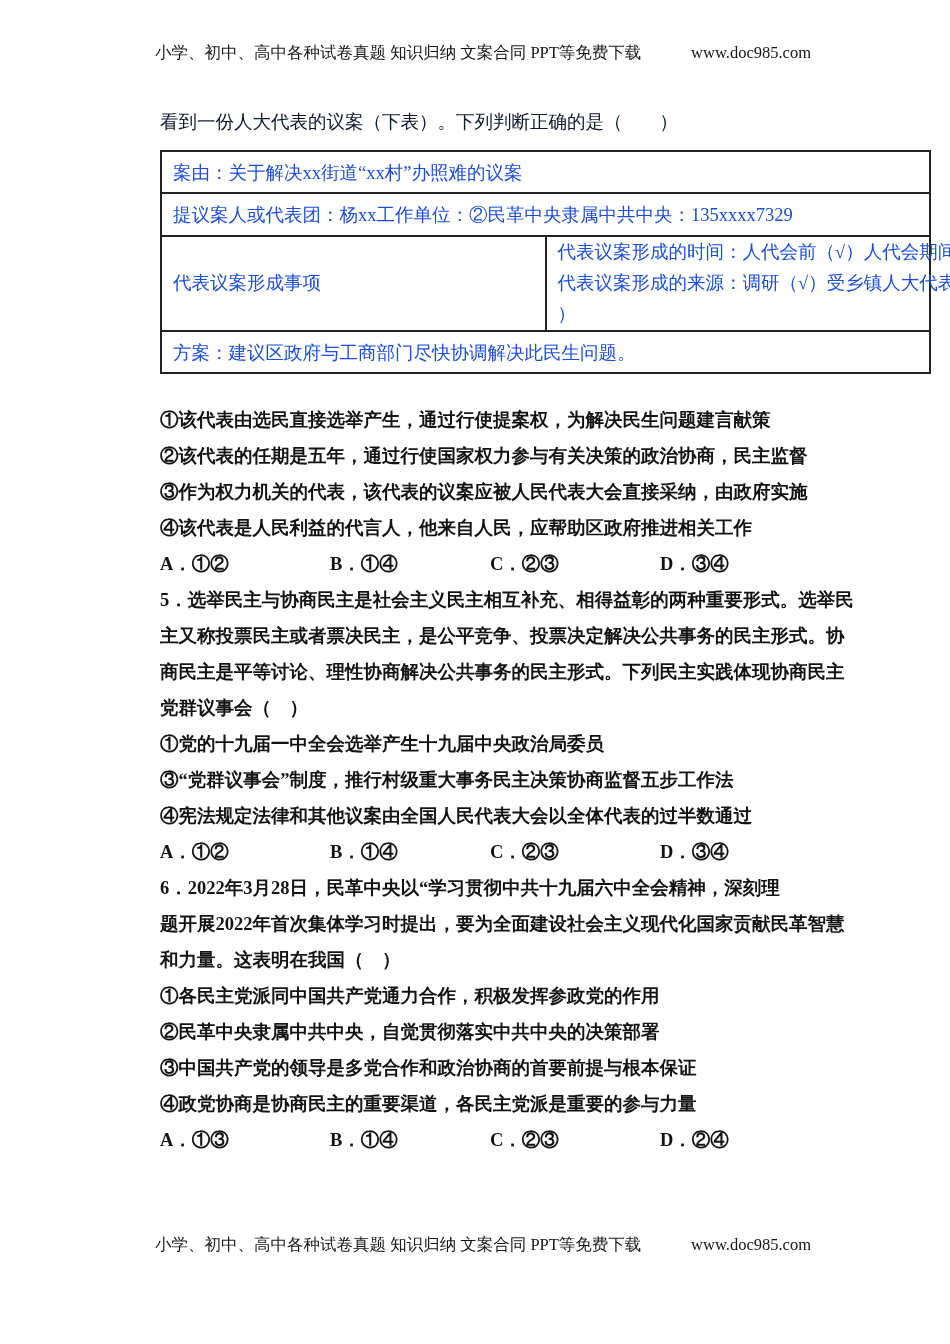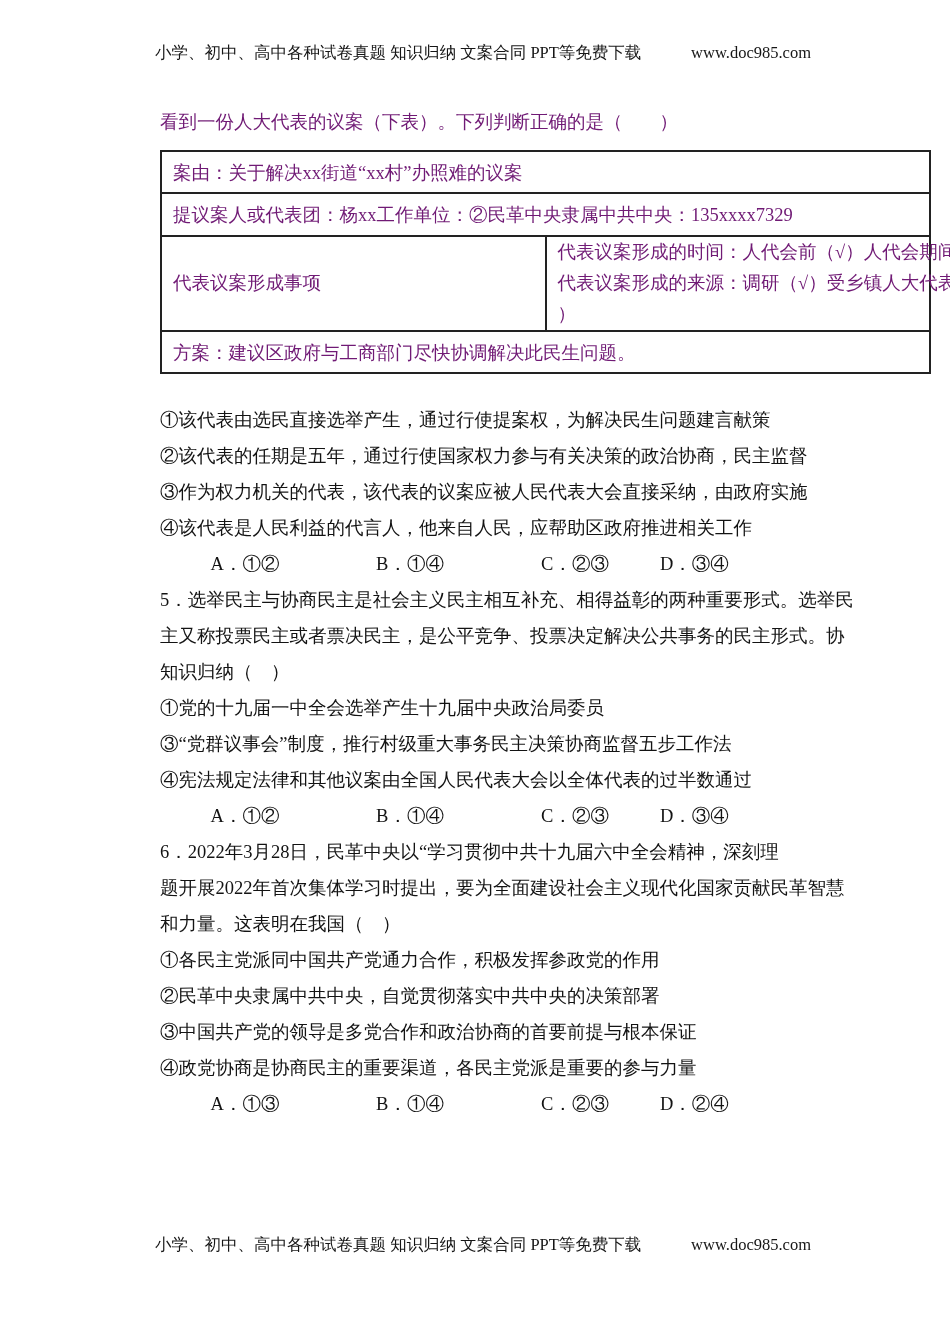--- a/index.html
+++ b/index.html
@@ -18,28 +18,28 @@
     position:absolute;left:155px;width:656px;
     display:flex;justify-content:space-between;align-items:flex-end;
     font-size:16.5px;line-height:30px;white-space:nowrap;color:#161616;
   }
   .docbar.top{top:38px;}
   .docbar.bottom{top:1230px;}
 
   
   .intro-line{
     position:absolute;left:160px;top:104px;height:36px;line-height:36px;
-    font-size:18.5px;white-space:nowrap;color:#701a75;
+    font-size:18.5px;white-space:nowrap;color:#0f172a;
   }
 
   
   table.proposal{
     position:absolute;left:160px;top:150px;width:771px;
     border-collapse:collapse;table-layout:fixed;
-    font-size:18.5px;color:#701a75;
+    font-size:18.5px;color:#1d4ed8;
   }
   table.proposal td{
     border:2px solid #222222;
     padding:0 10px 0 11px;
     vertical-align:middle;
   }
   td.row-case{height:40px;}
   td.row-proposer{height:41px;}
   td.row-plan{height:40px;}
   td.label-cell{
@@ -53,24 +53,24 @@
     height:93px;
     vertical-align:top;
     padding-top:5px;
   }
   td.detail-cell .tline{line-height:31px;white-space:nowrap;}
   td.detail-cell .tline.wrap{white-space:normal;}
 
   
   .content{
     position:absolute;left:160px;top:402px;width:690px;
-    font-size:18.5px;color:#131313;
+    font-size:18.5px;color:#131313;font-weight:bold;
   }
   .line{height:36px;line-height:36px;white-space:nowrap;}
-  .options-row .opt{display:inline-block;text-align:center;}
+  .options-row .opt{display:inline-block;}
   .opt.slot-a{width:170px;}
   .opt.slot-b{width:160px;}
   .opt.slot-c{width:170px;}
 </style>
 </head>
 <body>
 
 <div class="page">
 
   <div class="docbar top">
@@ -108,21 +108,22 @@
     <div class="line">②该代表的任期是五年，通过行使国家权力参与有关决策的政治协商，民主监督</div>
     <div class="line">③作为权力机关的代表，该代表的议案应被人民代表大会直接采纳，由政府实施</div>
     <div class="line">④该代表是人民利益的代言人，他来自人民，应帮助区政府推进相关工作</div>
 
     <div class="line options-row">
       <span class="opt slot-a">A．①②</span><span class="opt slot-b">B．①④</span><span class="opt slot-c">C．②③</span><span class="opt">D．③④</span>
     </div>
 
     <div class="line">5．选举民主与协商民主是社会主义民主相互补充、相得益彰的两种重要形式。选举民</div>
     <div class="line">主又称投票民主或者票决民主，是公平竞争、投票决定解决公共事务的民主形式。协</div>
-    <div class="line">知识归纳（　）</div>
+    <div class="line">商民主是平等讨论、理性协商解决公共事务的民主形式。下列民主实践体现协商民主</div>
+    <div class="line">党群议事会（　）</div>
 
     <div class="line">①党的十九届一中全会选举产生十九届中央政治局委员</div>
     <div class="line">③“党群议事会”制度，推行村级重大事务民主决策协商监督五步工作法</div>
     <div class="line">④宪法规定法律和其他议案由全国人民代表大会以全体代表的过半数通过</div>
 
     <div class="line options-row">
       <span class="opt slot-a">A．①②</span><span class="opt slot-b">B．①④</span><span class="opt slot-c">C．②③</span><span class="opt">D．③④</span>
     </div>
 
     <div class="line">6．2022年3月28日，民革中央以“学习贯彻中共十九届六中全会精神，深刻理</div>

